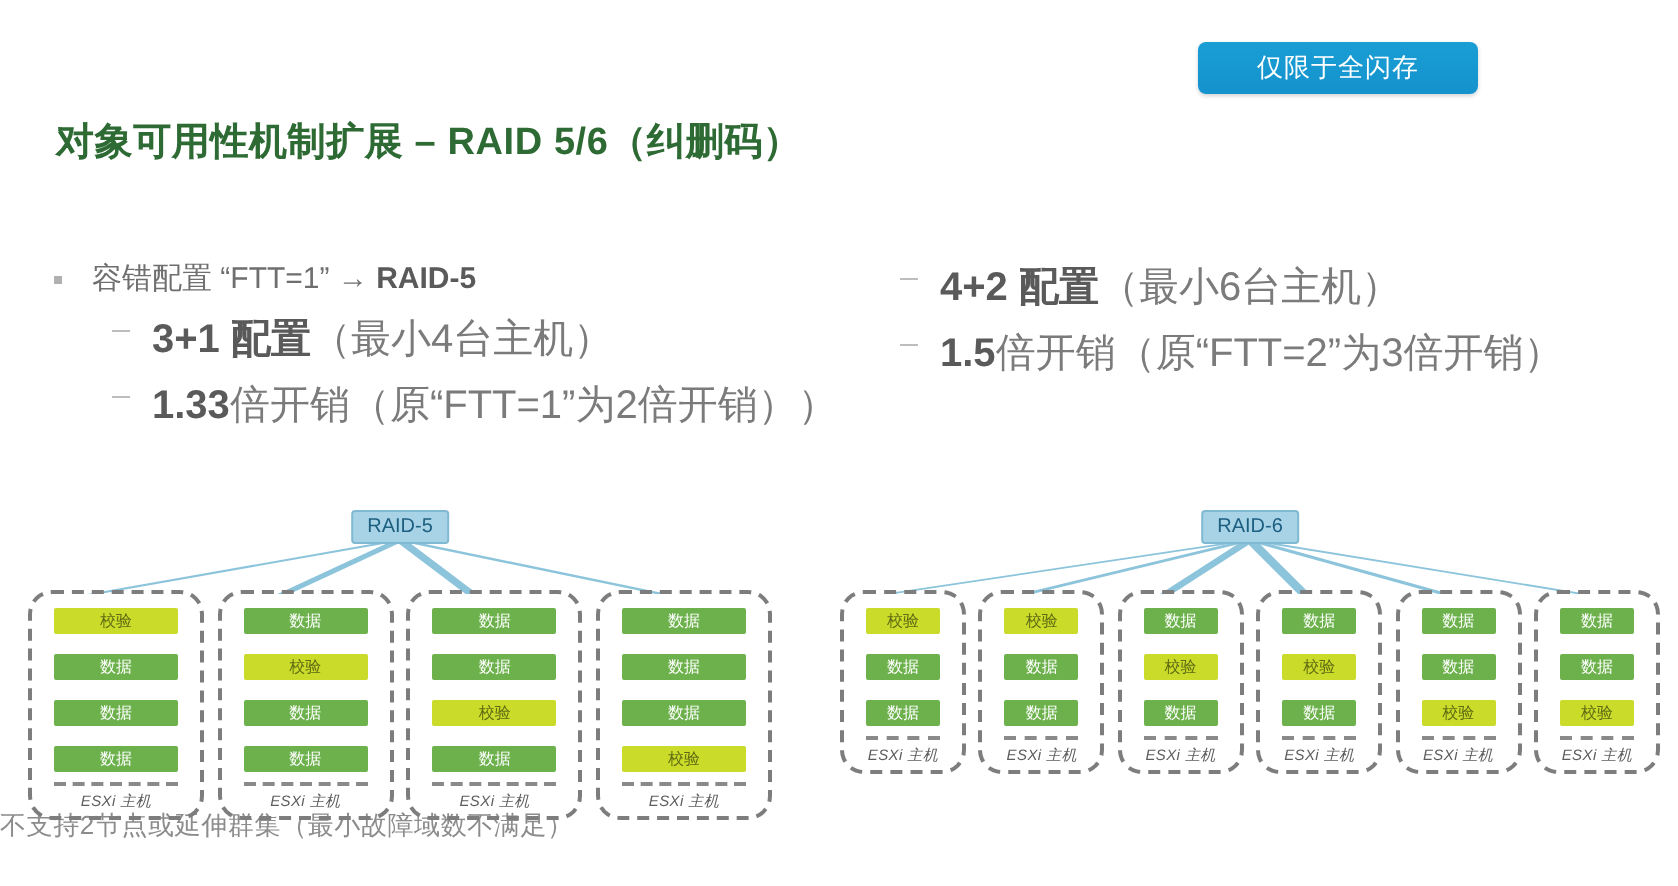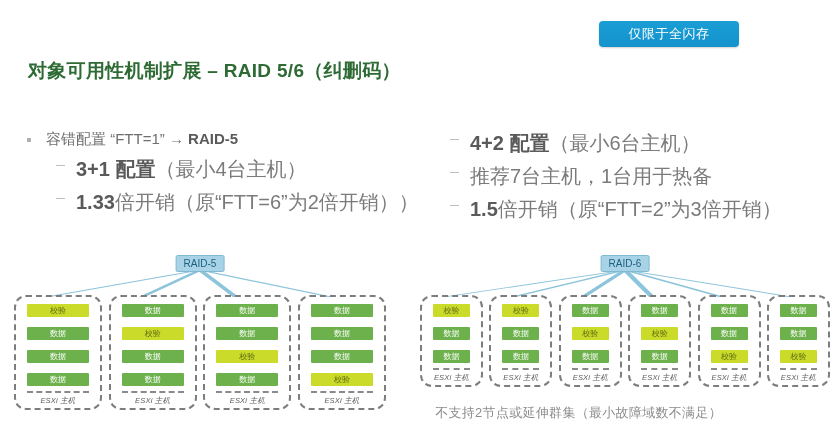--- a/index.html
+++ b/index.html
@@ -174,51 +174,48 @@
     letter-spacing: 0.2px;
     font-style: italic;
   }
 
   
   #footer-note {
     position: absolute;
     left: 0;
     top: 404px;
     width: 722px;
-    text-align: right;
+    text-align: left;
     font-size: 13px;
     color: #8c8c8c;
     letter-spacing: 0.3px;
   }
 </style>
 </head>
 <body>
 
 <div id="flash-badge">仅限于全闪存</div>
 
 <div id="page-title">对象可用性机制扩展 – RAID 5/6（纠删码）</div>
 
 <div class="bullet-col" id="bullet-col-left">
   <div class="bullet-head">
     <span class="sq"></span><span>容错配置 “FTT=1” → </span><b>RAID-5</b>
   </div>
   <div class="sub-item">
     <span class="dash"></span><b>3+1 配置</b><span>（最小4台主机）</span>
   </div>
   <div class="sub-item">
-    <span class="dash"></span><b>1.33</b><span>倍开销（原“FTT=6”为2倍开销））</span>
+    <span class="dash"></span><b>1.33</b><span>倍开销（原“FTT=1”为2倍开销））</span>
   </div>
 </div>
 
 <div class="bullet-col" id="bullet-col-right">
   <div class="sub-item">
     <span class="dash"></span><b>4+2 配置</b><span>（最小6台主机）</span>
-  </div>
-  <div class="sub-item">
-    <span class="dash"></span><b></b><span>推荐7台主机，1台用于热备</span>
   </div>
   <div class="sub-item">
     <span class="dash"></span><b>1.5</b><span>倍开销（原“FTT=2”为3倍开销）</span>
   </div>
 </div>
 
 <div class="diagram" id="diagram-raid5">
   <svg class="connectors" viewBox="0 0 372 140">
       <polygon points="183,15 189,15 35.8,42 29.799999999999997,42" fill="#8cc4db"></polygon>
       <polygon points="183,15 189,15 130.8,42 124.8,42" fill="#8cc4db"></polygon>

